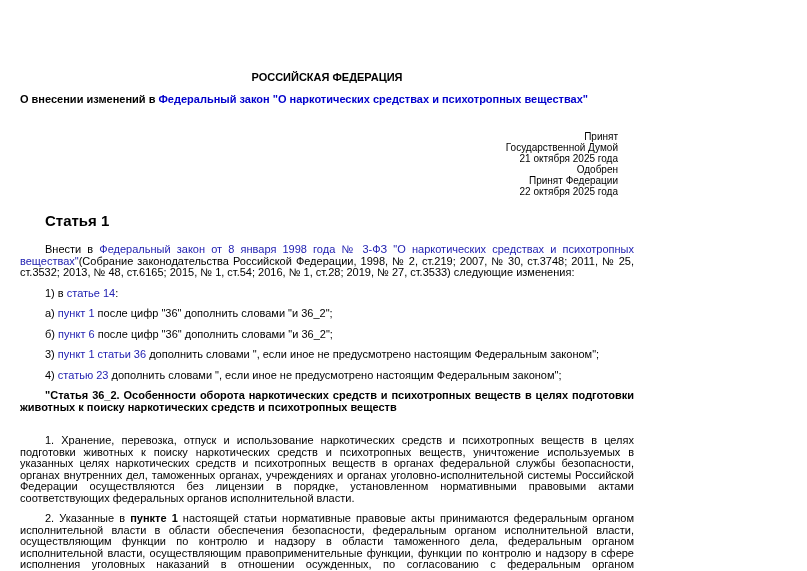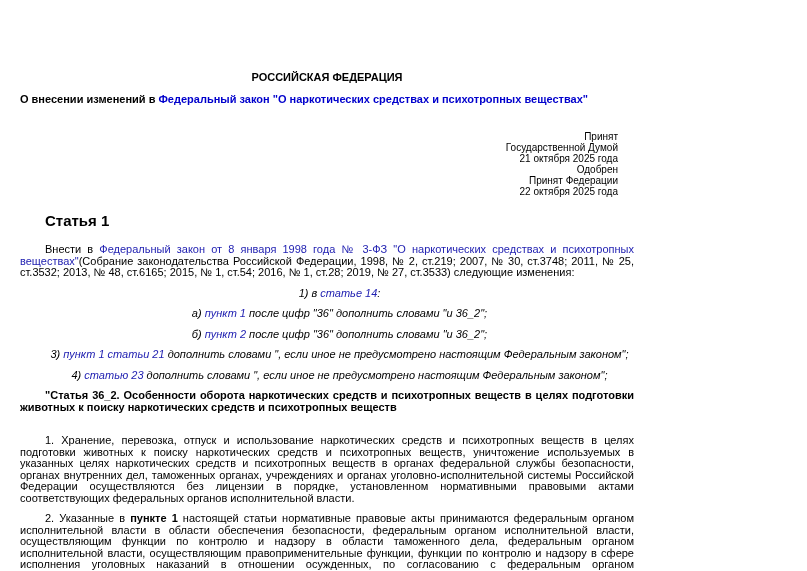--- a/index.html
+++ b/index.html
@@ -21,21 +21,21 @@
 
   .adoption { text-align:right; font-size:10px; line-height:11px; margin-bottom:17px; padding-right:16px; }
 
   .article-heading { font-weight:bold; font-size:15px; line-height:13px; margin-left:25px; margin-bottom:17px; }
 
   .para {
     font-size:11px; line-height:11.5px;
     text-align:justify; text-indent:25px;
     margin-bottom:9px;
   }
-  .item { text-align:center;font-style:italic; }
+  .item { text-align:left; }
 
   .new-article { font-weight:bold; margin-bottom:22px; }
 
   a.link { color:#2222b2; text-decoration:none; cursor:pointer; }
   a.link:empty { display:none; }
   .ref-bold { font-weight:bold; }
 </style>
 </head>
 <body>
 
@@ -55,24 +55,24 @@
   </div>
 
   <div class="article-heading">Статья 1</div>
 
   <p class="para"><span>Внести в </span><a class="link">Федеральный закон от 8 января 1998 года № 3-ФЗ "О наркотических средствах и психотропных веществах"</a><span>(Собрание законодательства Российской Федерации, 1998, № 2, ст.219; 2007, № 30, ст.3748; 2011, № 25, ст.3532; 2013, № 48, ст.6165; 2015, № 1, ст.54; 2016, № 1, ст.28; 2019, № 27, ст.3533) следующие изменения:</span></p>
 
   <p class="para item"><span>1) в </span><a class="link">статье 14</a><span>:</span></p>
 
   <p class="para item"><span>а) </span><a class="link">пункт 1</a><span> после цифр "36" дополнить словами "и 36_2";</span></p>
 
-  <p class="para item"><span>б) </span><a class="link">пункт 2</a><span> после цифр "36" дополнить словами "и 36_2";</span></p>
+  <p class="para item"><span>б) </span><a class="link">пункт 6</a><span> после цифр "36" дополнить словами "и 36_2";</span></p>
 
 
-  <p class="para item"><span>3) </span><a class="link">пункт 1 статьи 21</a><span> дополнить словами ", если иное не предусмотрено настоящим Федеральным законом";</span></p>
+  <p class="para item"><span>3) </span><a class="link">пункт 1 статьи 36</a><span> дополнить словами ", если иное не предусмотрено настоящим Федеральным законом";</span></p>
 
   <p class="para item"><span>4) </span><a class="link">статью 23</a><span> дополнить словами ", если иное не предусмотрено настоящим Федеральным законом";</span></p>
 
 
   <p class="para new-article">"Статья 36_2. Особенности оборота наркотических средств и психотропных веществ в целях подготовки животных к поиску наркотических средств и психотропных веществ</p>
 
   <p class="para">1. Хранение, перевозка, отпуск и использование наркотических средств и психотропных веществ в целях подготовки животных к поиску наркотических средств и психотропных веществ, уничтожение используемых в указанных целях наркотических средств и психотропных веществ в органах федеральной службы безопасности, органах внутренних дел, таможенных органах, учреждениях и органах уголовно-исполнительной системы Российской Федерации осуществляются без лицензии в порядке, установленном нормативными правовыми актами соответствующих федеральных органов исполнительной власти.</p>
 
   <p class="para"><span>2. Указанные в </span><span class="ref-bold">пункте 1</span><span> настоящей статьи нормативные правовые акты принимаются федеральным органом исполнительной власти в области обеспечения безопасности, федеральным органом исполнительной власти, осуществляющим функции по контролю и надзору в области таможенного дела, федеральным органом исполнительной власти, осуществляющим правоприменительные функции, функции по контролю и надзору в сфере исполнения уголовных наказаний в отношении осужденных, по согласованию с федеральным органом исполнительной власти в сфере внутренних дел.".</span></p>
 

